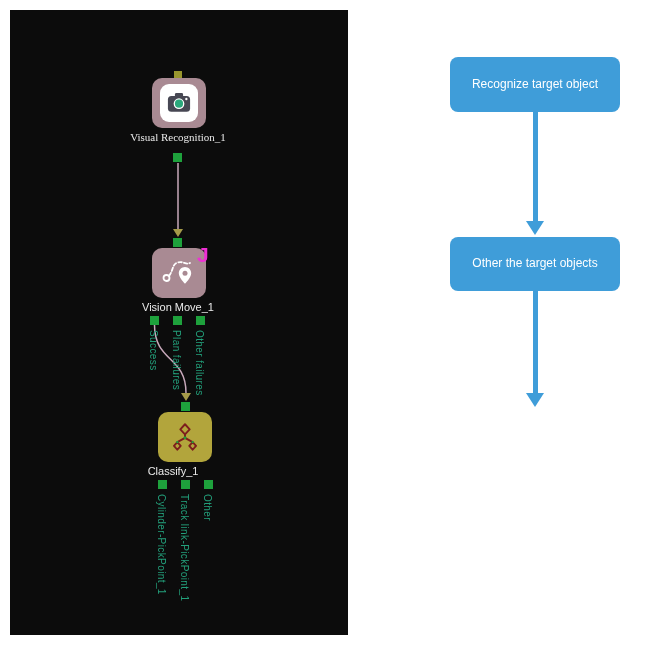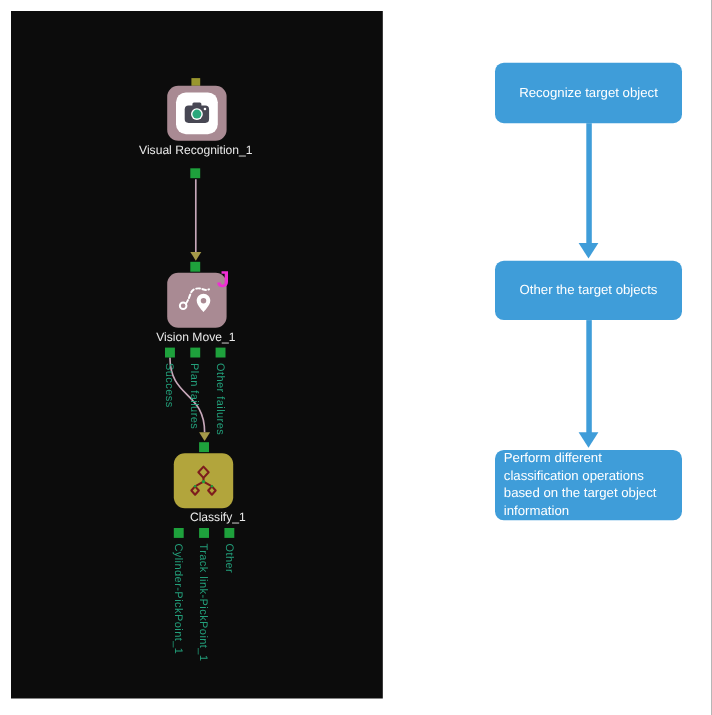--- a/index.html
+++ b/index.html
@@ -45,21 +45,21 @@
   .joint-badge {
     position:absolute; color:var(--badge_magenta,#ef2fd4);
     font-size:21px; font-weight:700; line-height:1;
   }
 
   
   .flowchart { position:absolute; left:450px; top:0; width:170px; height:650px; }
   .flow-box {
     position:absolute; left:0; width:170px;
     background:var(--accent,#3f9dd9); border-radius:8px;
-    color:#ffffff; font-size:12px; line-height:1.32; text-align:left;
+    color:#ffffff; font-size:12px; line-height:1.32; text-align:right;
     display:flex; align-items:center; justify-content:center;
     padding:4px 8px;
   }
   .arrow-shaft {
     position:absolute; left:82.5px; width:5px;
     background:var(--accent,#3f9dd9);
   }
   .arrow-head {
     position:absolute; left:76px; width:0; height:0;
     border-left:9px solid transparent; border-right:9px solid transparent;
@@ -85,21 +85,21 @@
       <div class="camera-plate">
         <svg width="28" height="28" viewBox="0 0 24 24">
           <rect x="2.5" y="6" width="19" height="13.5" rx="3" fill="#474753"></rect>
           <rect x="8.5" y="3.5" width="7" height="4" rx="1.2" fill="#474753"></rect>
           <circle cx="12" cy="12.6" r="4.6" fill="#ffffff"></circle>
           <circle cx="12" cy="12.6" r="3.5" fill="#2aa87c"></circle>
           <circle cx="18.3" cy="8.6" r="1" fill="#ffffff"></circle>
         </svg>
       </div>
     </div>
-    <div class="node-label" style="left:98px; top:121px;">Visual Recognition_1</div>
+    <div class="node-label" style="left:98px; top:121px;font-family:Liberation Serif, serif;">Visual Recognition_1</div>
     <div class="port" style="left:163px; top:143px;"></div>
 
     <div class="port" style="left:163px; top:228px;"></div>
     <div class="node-icon node-mauve" style="left:142px; top:238px;">
       <svg width="40" height="38" viewBox="0 0 40 38">
         <circle cx="7.5" cy="24" r="3" fill="none" stroke="#ffffff" stroke-width="1.8"></circle>
         <path d="M10 22 C15 15 13 10 19 8.5 C25 7 26 11 31 9" fill="none" stroke="#ffffff" stroke-width="1.8" stroke-dasharray="3.5 2.2" stroke-linecap="round"></path>
         <path d="M26 13 c-3.4 0 -6.2 2.8 -6.2 6.2 c0 4.6 6.2 10.4 6.2 10.4 s6.2 -5.8 6.2 -10.4 c0 -3.4 -2.8 -6.2 -6.2 -6.2 z" fill="#ffffff"></path>
         <circle cx="26" cy="19.3" r="2.5" fill="#a98a93"></circle>
       </svg>
@@ -120,32 +120,31 @@
           <path d="M20 5 L25.5 11 L20 17 L14.5 11 Z"></path>
           <path d="M20 17 L20 21 M20 21 L11 26 M20 21 L29 26"></path>
           <path d="M11 26 L15 30.5 L11 35 L7 30.5 Z"></path>
           <path d="M29 26 L33 30.5 L29 35 L25 30.5 Z"></path>
         </g>
         <circle cx="20" cy="21" r="1.7" fill="#1ea13c"></circle>
         <circle cx="11" cy="26" r="1.4" fill="#1ea13c"></circle>
         <circle cx="29" cy="26" r="1.4" fill="#1ea13c"></circle>
       </svg>
     </div>
-    <div class="node-label" style="left:118px; top:455px;">Classify_1</div>
+    <div class="node-label" style="left:93px; top:455px;">Classify_1</div>
     <div class="port" style="left:148px; top:470px;"></div>
     <div class="port" style="left:171px; top:470px;"></div>
     <div class="port" style="left:194px; top:470px;"></div>
     <div class="exit-label" style="left:146px; top:484px;">Cylinder-PickPoint_1</div>
     <div class="exit-label" style="left:169px; top:484px;">Track link-PickPoint_1</div>
     <div class="exit-label" style="left:192px; top:484px;">Other</div>
   </div>
 
   <div class="flowchart">
     <div class="flow-box" style="top:57px; height:55px;">Recognize target object</div>
     <div class="arrow-shaft" style="top:112px; height:110px;"></div>
     <div class="arrow-head" style="top:221px;"></div>
     <div class="flow-box" style="top:237px; height:54px;">Other the target objects</div>
     <div class="arrow-shaft" style="top:291px; height:103px;"></div>
     <div class="arrow-head" style="top:393px;"></div>
-    <div class="flow-box" style="top:409px; height:64px;">Perform different classification operations based on the target object information</div>
   </div>
 
 </div>
 
 </body></html>

